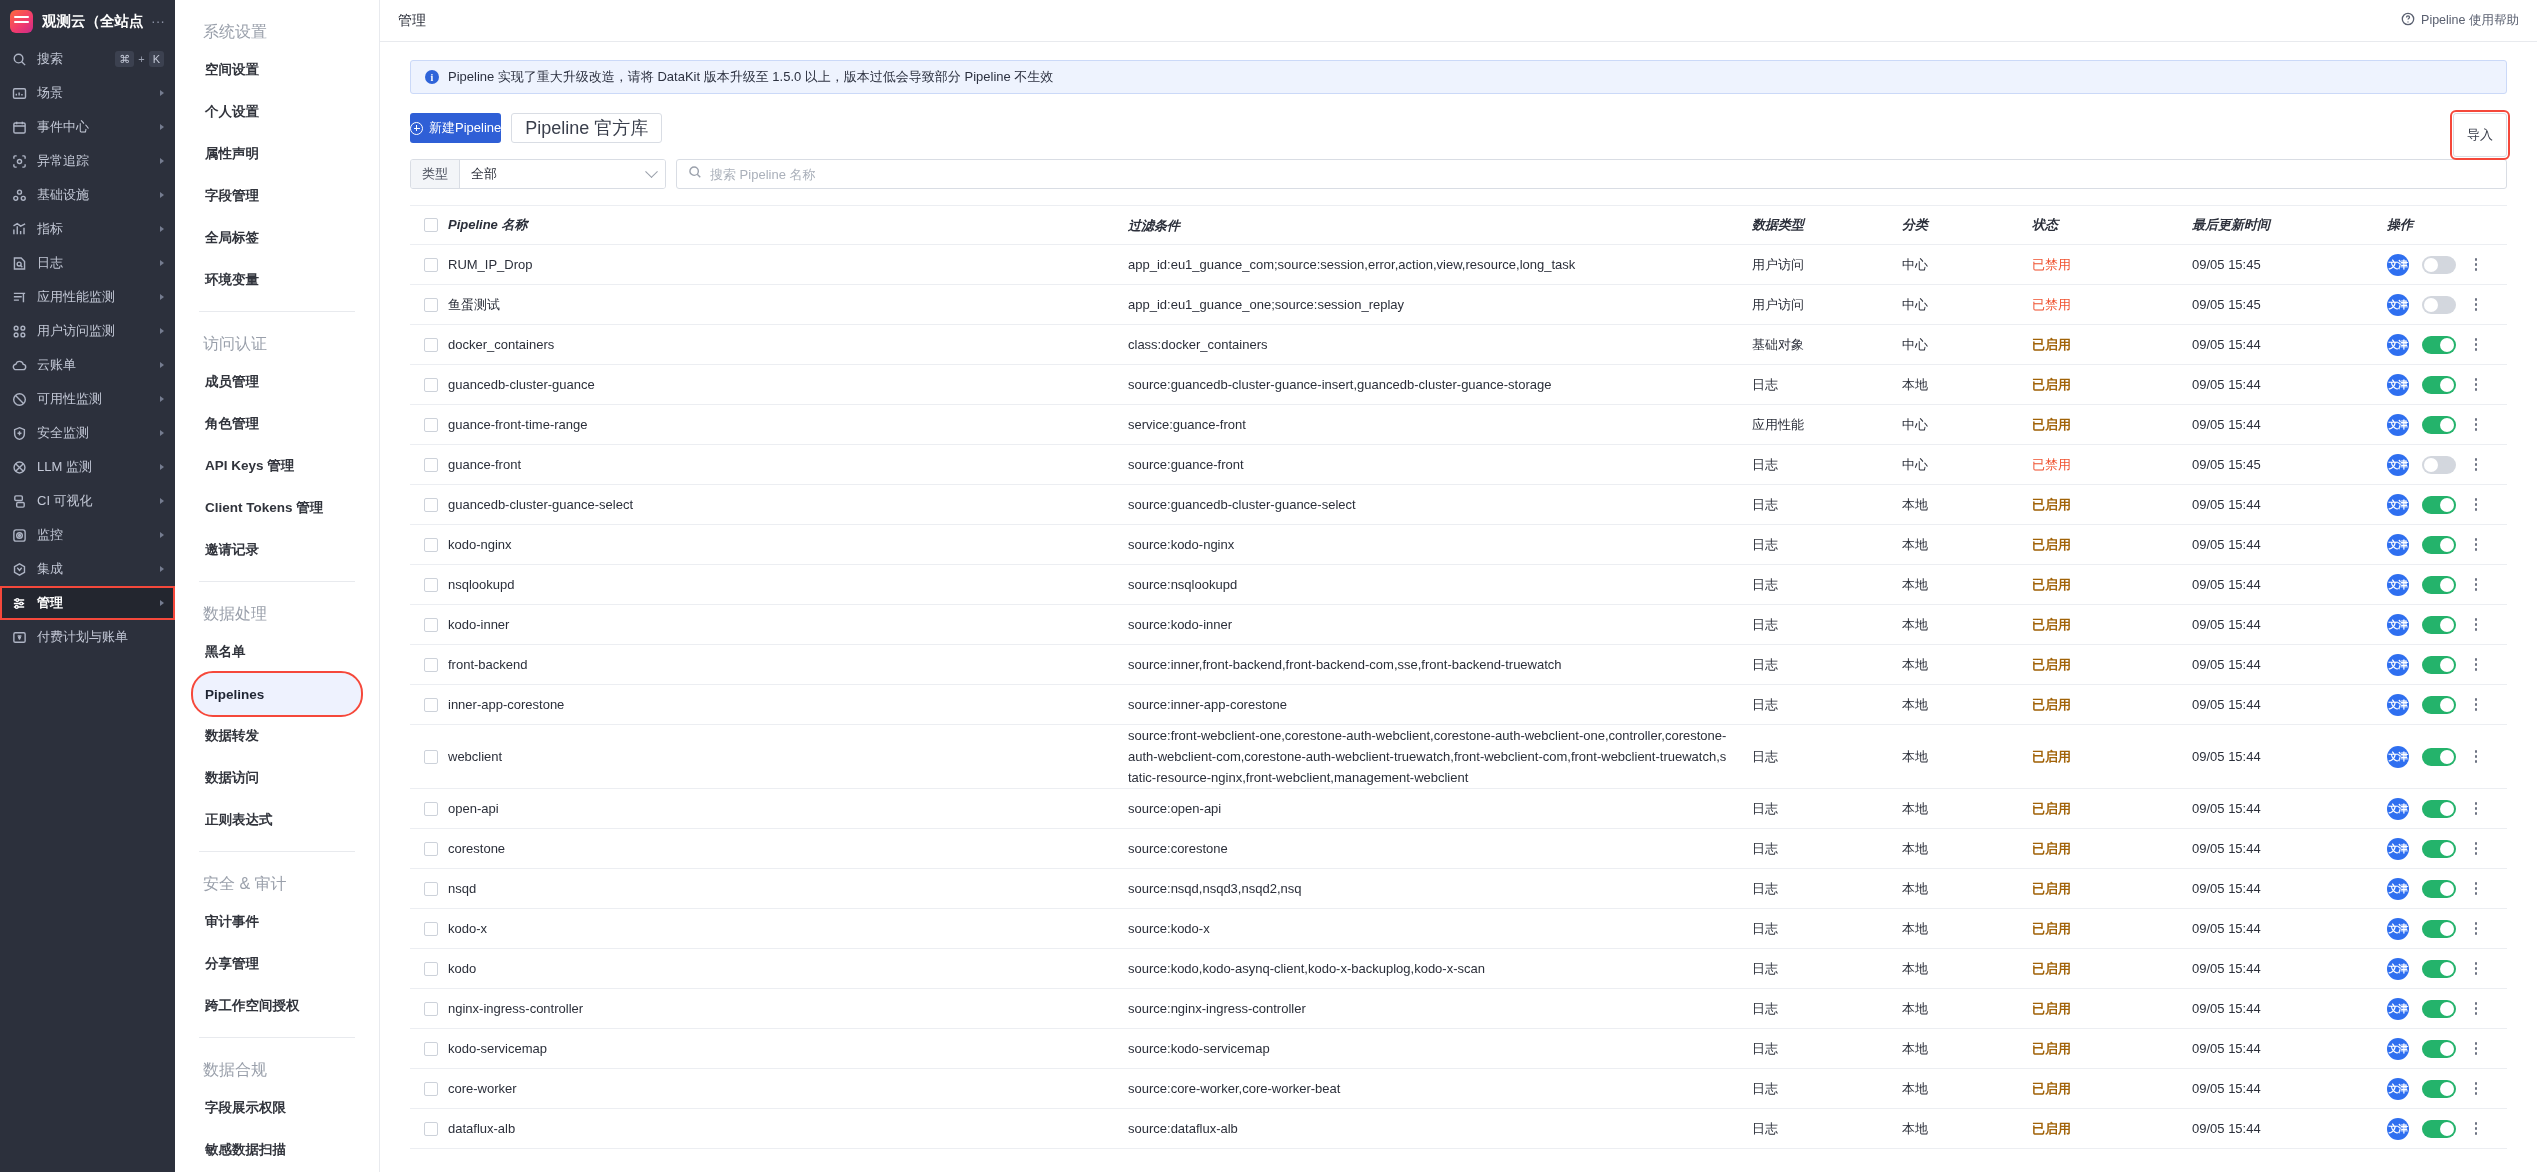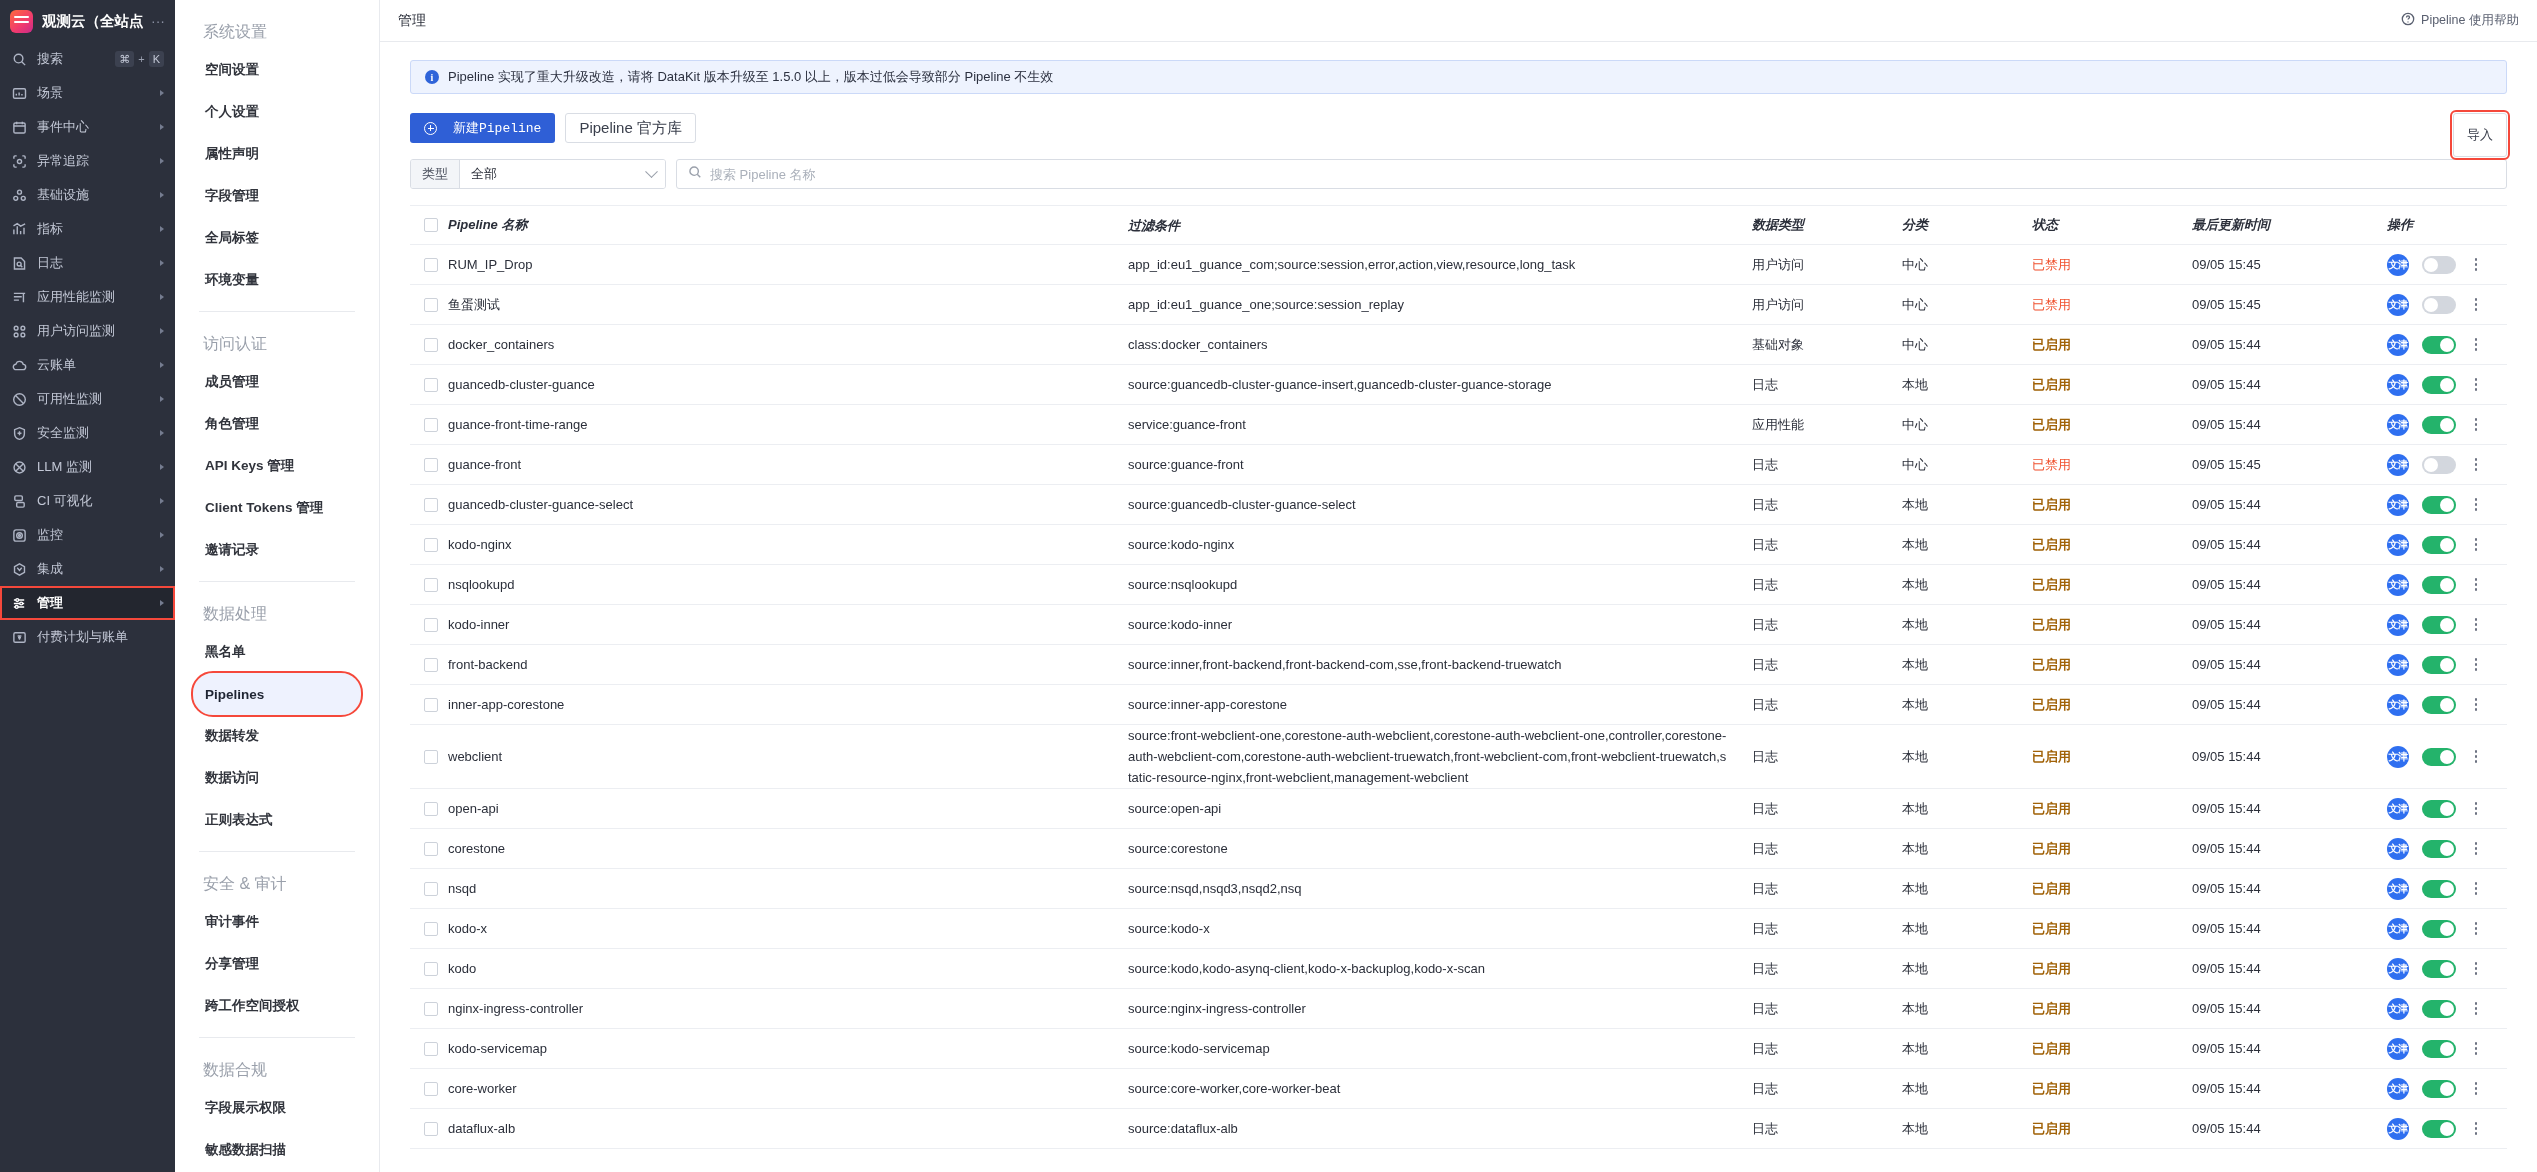--- a/index.html
+++ b/index.html
@@ -110,36 +110,36 @@
   .info-dot {
     width: 14px; height: 14px; border-radius: 50%;
     background: #2f64d9; color: #fff; font-size: 10px; font-weight: bold;
     display: flex; align-items: center; justify-content: center;
     font-family: "Liberation Serif", serif; flex: 0 0 auto;
   }
 
   .toolbar { display: flex; align-items: center; margin-top: 19px; position: relative; }
   .btn-primary {
     background: #2f5fd6; color: #fff; border: none; border-radius: 3px;
-    height: 30px; padding: 0 14px; font-size: 13px; cursor: pointer;
-    display: inline-flex; align-items: center; gap: 16px;
-    font-family: Liberation Mono, monospace;
+    height: 30px; padding: 0 0; font-size: 13px; cursor: pointer;
+    display: inline-flex; align-items: center; gap: 6px;
+    font-family: Liberation Sans, sans-serif;
   }
   .btn-primary .plus-ic {
     width: 13px; height: 13px; border-radius: 50%; border: 1.3px solid #fff;
     position: relative; flex: 0 0 auto;
   }
   .btn-primary .plus-ic::before, .btn-primary .plus-ic::after {
     content:""; position:absolute; background:#fff;
   }
   .btn-primary .plus-ic::before { left:2.6px; top:5.3px; width:6.2px; height:1.2px; }
   .btn-primary .plus-ic::after  { top:2.6px; left:5.3px; height:6.2px; width:1.2px; }
   .btn-ghost {
     background: #fff; color: #3a3f4c; border: 1px solid #d9dde4; border-radius: 3px;
-    height: 30px; padding: 0 13px; font-size: 15px; cursor: pointer; margin-left: 10px;
+    height: 30px; padding: 0 13px; font-size: 18px; cursor: pointer; margin-left: 10px;
     font-family: "Liberation Sans", sans-serif;
   }
   .btn-import {
     position: absolute; right: 0; top: 0;
     background: #fff; color: #3a3f4c; border: 1px solid #d9dde4; border-radius: 3px;
     height: 44px; padding: 0 13px; font-size: 13px; cursor: pointer;
     outline: 2.5px solid #f5483b; outline-offset: 1px;
     font-family: "Liberation Sans", sans-serif;
   }
 

